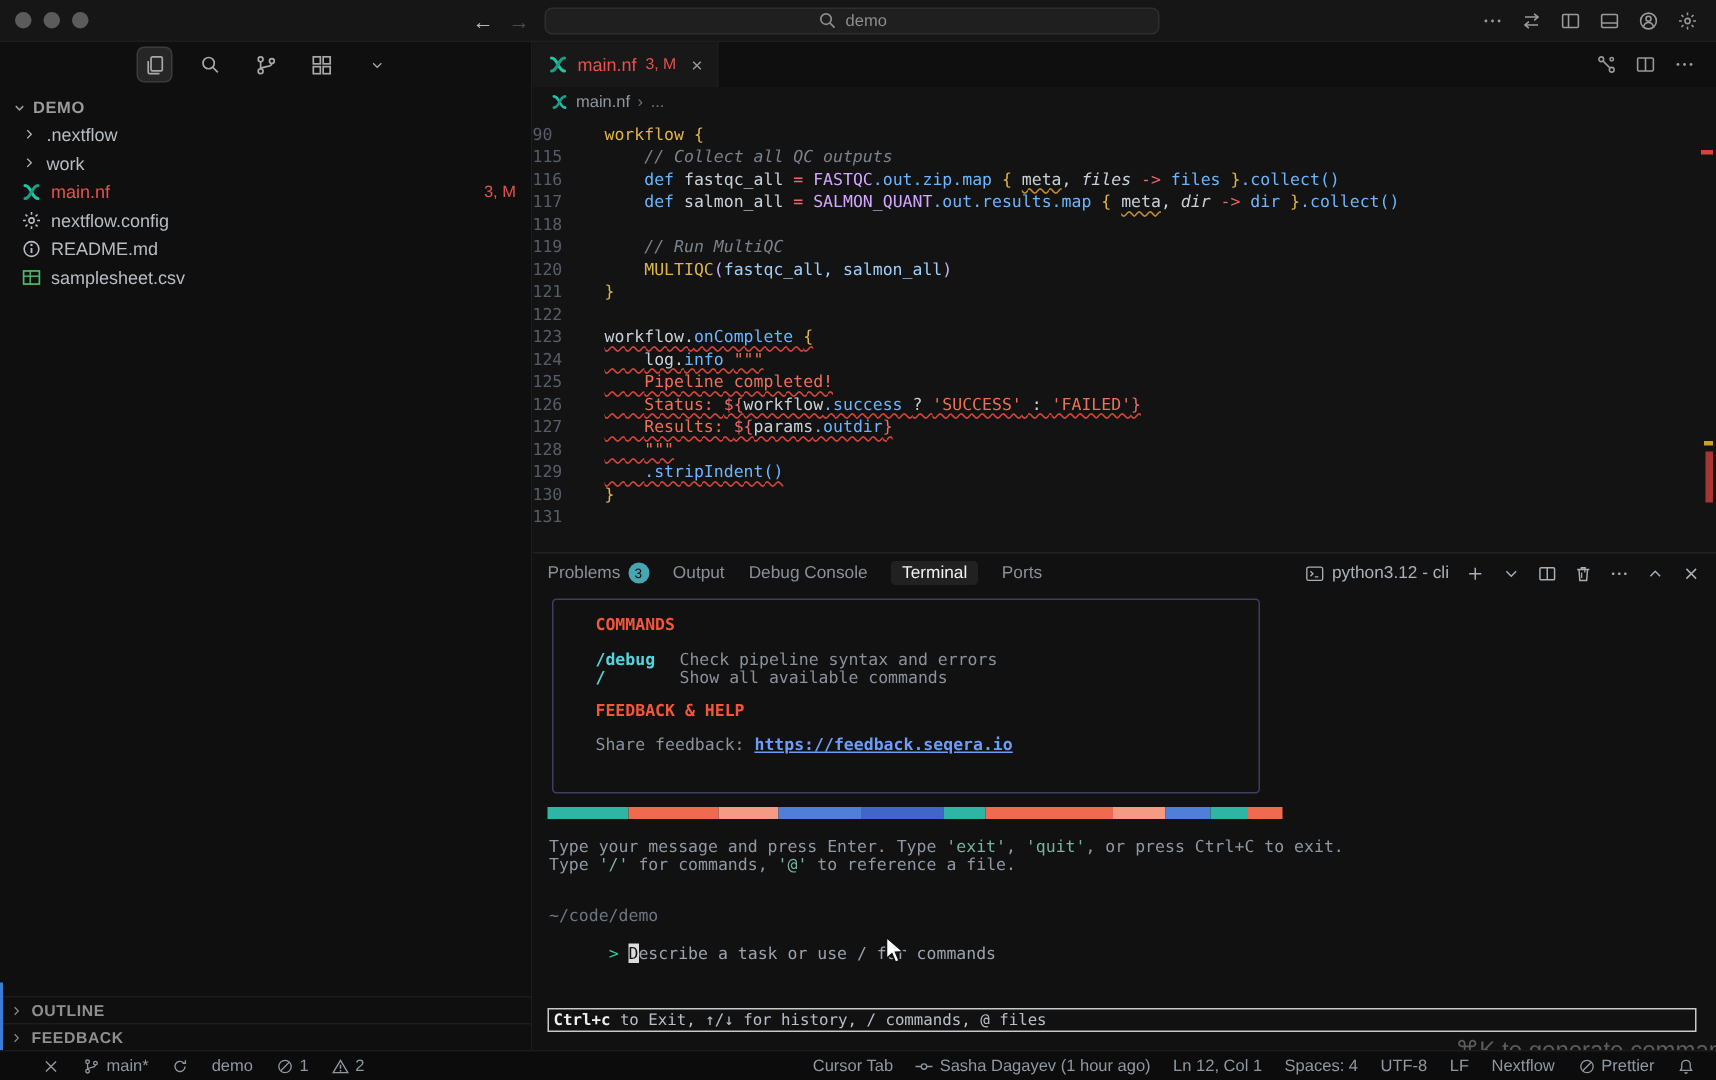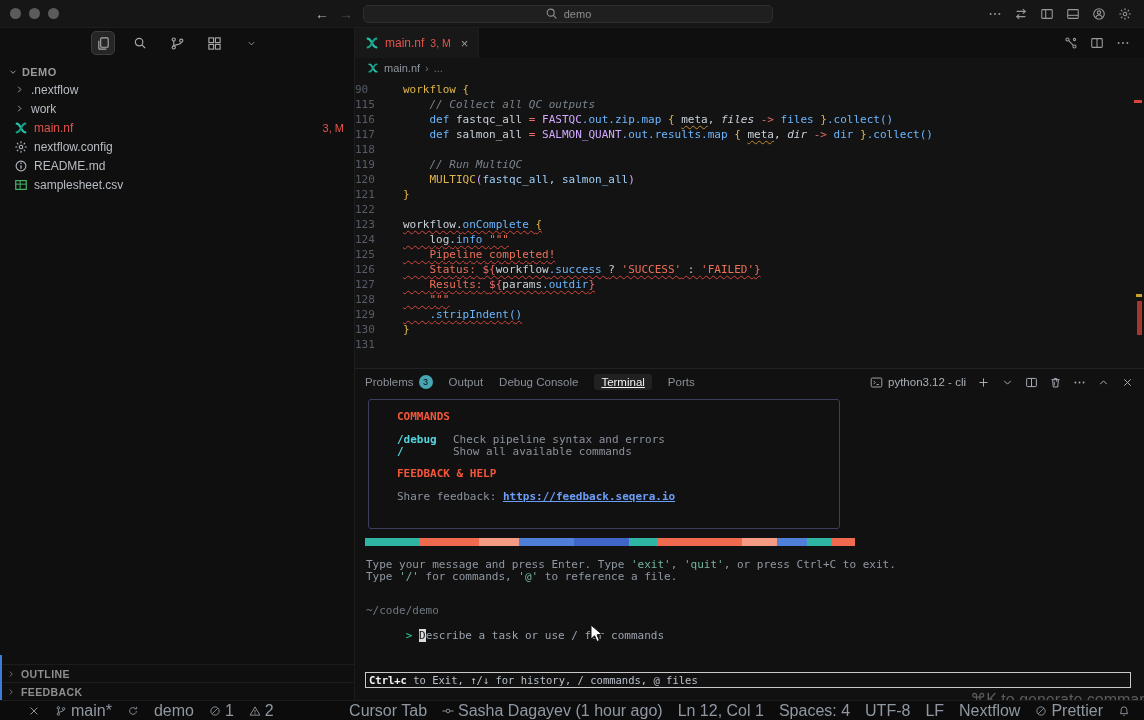--- a/index.html
+++ b/index.html
@@ -64,21 +64,21 @@
   .tk-cmt{color:#7a828c; font-style:italic} .tk-it{color:#c9d1d9; font-style:italic}
   .u-warn { text-decoration:underline wavy #c08a2d 1px; text-underline-offset:2px; }
   .ruler-mark { position:absolute; }
 
   
   #panel { position:absolute; left:355px; top:368px; width:789px; height:332px; background:#111111;
     border-top:1px solid #222; font-family:"DejaVu Sans Mono", monospace; }
   #panel-header { height:26px; display:flex; align-items:center; padding:0 10px;
     font-family:"Liberation Sans", sans-serif; }
   .panel-tab { display:flex; align-items:center; gap:5px; margin-right:16px; color:#8a8f98; font-size:11.5px; }
-  .panel-tab.active { color:#f2f2f2; background:rgba(255,255,255,.07); border-radius:3px; padding:2px 7px;text-decoration:underline; }
+  .panel-tab.active { color:#f2f2f2; background:rgba(255,255,255,.07); border-radius:3px; padding:2px 7px; }
   .ptab-badge { background:#46a6b2; color:#0c0c0c; border-radius:50%; width:14px; height:14px; font-size:9px;
     display:inline-flex; align-items:center; justify-content:center; }
   #panel-right { margin-left:auto; display:flex; align-items:center; gap:11px; color:#aab0b8; font-size:11.5px; }
   #panel-right .sess { display:flex; align-items:center; gap:5px; }
 
   #help-box { position:absolute; left:13px; top:30px; width:472px; height:130px; border:1px solid #3c3f5e;
     border-radius:3px; padding:11px 10px 10px 28px; font-size:11px; line-height:12px; }
   .term-title { color:#f3573b; font-weight:bold; margin-bottom:11px; }
   .cmd-row { display:flex; margin-bottom:0; line-height:11.5px; }
   .cmd-row .cmd { color:#56d4dd; width:56px; flex:none; font-weight:bold; }
@@ -99,21 +99,21 @@
   .ph-rest { color:#9aa2ad; }
 
   #input-bar { position:absolute; left:10px; top:303px; width:766px; height:16px; border:1px solid #c9c9c9;
     display:flex; align-items:center; font-size:10.5px; color:#b9c0c9; padding-left:3px; white-space:pre; }
   #input-bar b { color:#f0f0f0; }
   #gen-hint { position:absolute; left:13px; top:321px; width:100%; text-align:right; color:#5c5c5c; font-size:16px;
     font-family:"Liberation Sans", sans-serif; }
 
   
   #statusbar { position:absolute; left:0; top:700px; width:1144px; height:20px; background:#0c0c0c;
-    border-top:1px solid #1b1b1b; display:flex; align-items:center; font-size:16px; color:#8f98a2; }
+    border-top:1px solid #1b1b1b; display:flex; align-items:center; font-size:11px; color:#8f98a2; }
   .sb-group { display:flex; align-items:center; gap:15px; }
   .sb-left { padding-left:28px; }
   .sb-right { margin-left:auto; padding-right:14px; }
   .sb-item { display:flex; align-items:center; gap:4px; }
   .sb-item .ic { width:12px; height:12px; }
 
   
   #mouse-cursor { position:absolute; left:590px; top:624px; z-index:50; }
   #edge-blue { position:absolute; left:0; top:655px; width:2px; height:45px; background:#3d7bd9; }
 </style>

